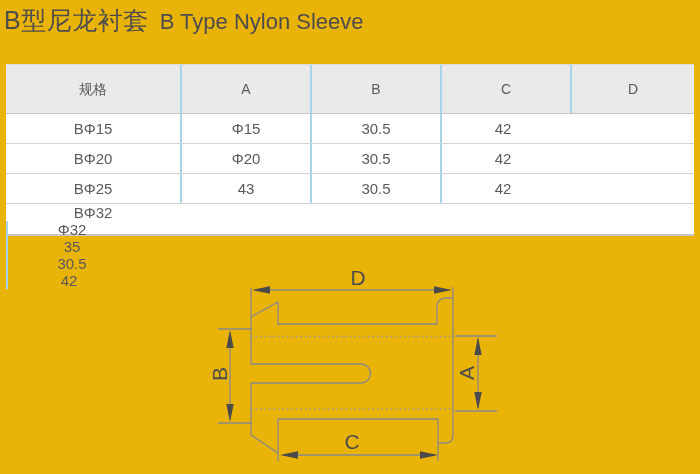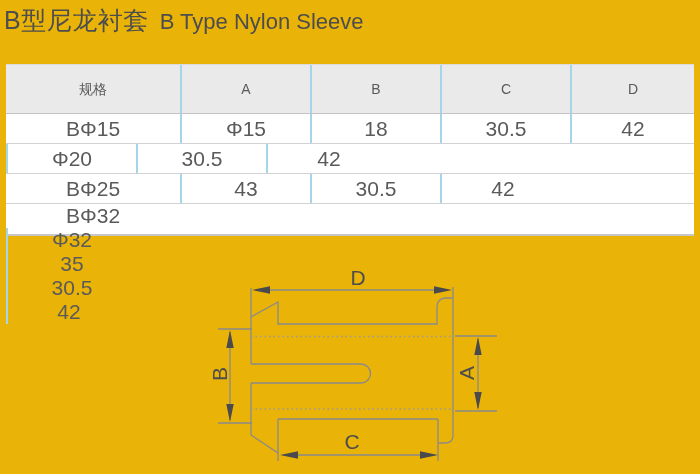--- a/index.html
+++ b/index.html
@@ -13,21 +13,21 @@
   .title .en { font-size: 22px; margin-left: 11px; }
 
   
   .spec-table { position: absolute; left: 6px; top: 64px; width: 688px;
     border-top: 1px solid #dcdcdc; border-bottom: 2px solid #c7c7c7; color: #5a5a5a; }
   .t-row { display: flex; width: 100%; }
   .t-row.header { height: 49px; background: #eaeaea; border-bottom: 1px solid #c3c3c3; }
   .t-row.body { height: 30px; background: #ffffff; border-bottom: 1px solid #d2d2d2; }
   .t-row.body:last-child { border-bottom: none; flex-direction: column; }
   .cell { display: flex; flex-direction: column; align-items: center; justify-content: center;
-    text-align: center; font-size: 21px; }
+    text-align: center; font-size: 15px; }
   .cell.c0 { width: 174px; }
   .cell.c1, .cell.c2, .cell.c3 { width: 130px; }
   .cell.c4 { width: 124px; }
   .cell:not(.c0) { border-left: 2px solid #a6d4e8; }
   .header .cell { font-size: 14px; line-height: 19px; }
 
   
   .diagram { position: absolute; left: 180px; top: 255px; width: 340px; height: 219px; }
   svg text { font-family: "Liberation Sans", "DejaVu Sans", sans-serif; }
 </style>
@@ -47,25 +47,25 @@
       </div>
       <div class="cell c1">A</div>
       <div class="cell c2">B</div>
       <div class="cell c3">C</div>
       <div class="cell c4">D</div>
     </div>
 
     <div class="t-row body">
       <div class="cell c0">BΦ15</div>
       <div class="cell c1">Φ15</div>
-      <div class="cell c2">18</div>
       <div class="cell c3">30.5</div>
       <div class="cell c4">42</div>
     </div>
     <div class="t-row body">
+      <div class="cell c0">BΦ20</div>
       <div class="cell c1">Φ20</div>
       <div class="cell c3">30.5</div>
       <div class="cell c4">42</div>
     </div>
     <div class="t-row body">
       <div class="cell c0">BΦ25</div>
       <div class="cell c2">43</div>
       <div class="cell c3">30.5</div>
       <div class="cell c4">42</div>
     </div>

